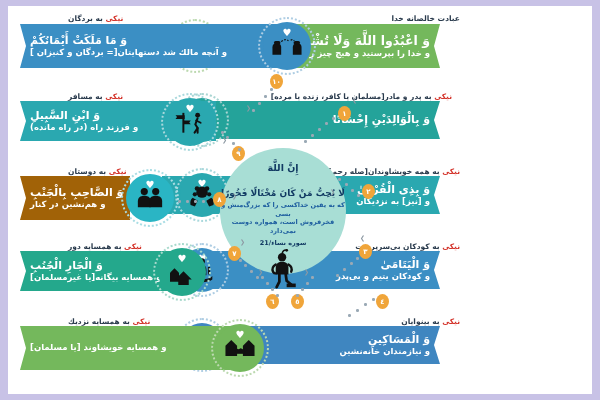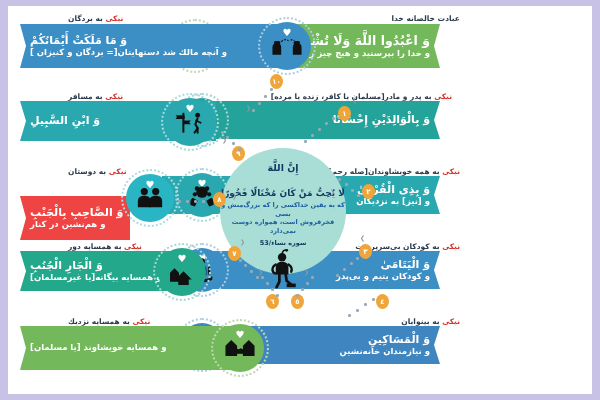--- a/index.html
+++ b/index.html
@@ -226,41 +226,42 @@
         <path d="M27 9 q3 -2 5 1" fill="none" stroke="#111" stroke-width="1.6" stroke-dasharray="2.5 2"></path>
       </svg>
     </span>
   </div>
 
   <div class="cap" style="left:60px;top:86px;">
     <span class="hl">نيكى</span><span> به مسافر</span>
   </div>
   <div class="bar left notch-r" style="left:12px;top:95px;width:196px;height:40px;background:#2aa8b0;">
     <div class="ar">وَ ابْنِ السَّبِيلِ</div>
+    <div class="fa">و فرزند راه (در راه مانده)</div>
   </div>
   <div class="med" style="left:158px;top:92px;width:48px;height:48px;background:#2aa8b0;">
     <div class="ring" style="border-color:#a9d8dc;"></div>
     <span class="heart">♥</span>
     <span>
       <svg width="32" height="28" viewBox="0 0 42 36">
         <rect x="11" y="6" width="2.6" height="26" fill="#111"></rect>
         <path d="M2 9 l12 0 l0 5 l-12 0 l2 -2.5z" fill="#111"></path>
         <path d="M22 16 l-10 0 l0 5 l10 0 l-2 -2.5z" fill="#111"></path>
         <circle cx="31" cy="9" r="3.2" fill="#111"></circle>
         <path d="M31 13 l-3 8 l3 5 l0 6" stroke="#111" stroke-width="2.6" fill="none" stroke-linecap="round"></path>
         <path d="M31 26 l-4 6" stroke="#111" stroke-width="2.6" fill="none" stroke-linecap="round"></path>
         <path d="M29 16 l6 3" stroke="#111" stroke-width="2.2" fill="none" stroke-linecap="round"></path>
       </svg>
     </span>
   </div>
 
   <div class="cap" style="left:60px;top:161px;">
     <span class="hl">نيكى</span><span> به دوستان</span>
   </div>
-  <div class="bar left notch-r" style="left:12px;top:170px;width:110px;height:44px;background:#ef4444;margin-top:20px;">
+  <div class="bar left notch-r" style="left:12px;top:170px;width:110px;height:44px;background:#a16207;">
     <div class="ar">وَ الصَّاحِبِ بِالْجَنْبِ</div>
     <div class="fa">و هم‌نشين در كنار</div>
   </div>
   <div class="med" style="left:118px;top:168px;width:48px;height:48px;background:#2ab5c4;">
     <div class="ring" style="border-color:#a9dde4;"></div>
     <span class="heart">♥</span>
     <span>
       <svg width="30" height="26" viewBox="0 0 42 34">
         <circle cx="13" cy="8" r="5" fill="#111"></circle>
         <circle cx="29" cy="8" r="5" fill="#111"></circle>
@@ -305,21 +306,21 @@
         <rect x="16" y="17" width="12" height="6" fill="#111"></rect>
       </svg>
     </span>
   </div>
 
   <div id="center" style="left:212px;top:142px;width:126px;height:126px;">
     <div class="c-ar">إِنَّ اللَّهَ</div>
     <div class="c-ar" style="margin-top:12px;font-size:9px;">لَا يُحِبُّ مَنْ كَانَ مُخْتَالًا فَخُورًا</div>
     <div class="c-fa">كه به يقين خداكسى را كه بزرگ‌منش و بسى</div>
     <div class="c-fa" style="margin-top:0;">فخرفروش است، همواره دوست نمى‌دارد</div>
-    <div class="c-src">سوره نساء/53</div>
+    <div class="c-src">سوره نساء/21</div>
     <div class="c-fig">
       <svg width="34" height="40" viewBox="0 0 36 44">
         <circle cx="17" cy="9" r="4.6" fill="#111"></circle>
         <path d="M17 5 q1 -4 4 -4" stroke="#111" stroke-width="1.6" fill="none"></path>
         <circle cx="22" cy="1.5" r="1.6" fill="#111"></circle>
         <path d="M17 14 c-5 0 -7 3 -7 7 l0 7 l14 0 l0 -7 c0 -4 -2 -7 -7 -7z" fill="#111"></path>
         <path d="M10 17 q-5 3 -3 8 q2 3 5 1" stroke="#111" stroke-width="2.6" fill="none" stroke-linecap="round"></path>
         <path d="M24 17 q5 3 3 8" stroke="#111" stroke-width="2.6" fill="none" stroke-linecap="round"></path>
         <path d="M14 28 l0 8 l-3 6" stroke="#111" stroke-width="3" fill="none" stroke-linecap="round"></path>
         <path d="M21 28 l1 7 l5 4" stroke="#111" stroke-width="3" fill="none" stroke-linecap="round"></path>

